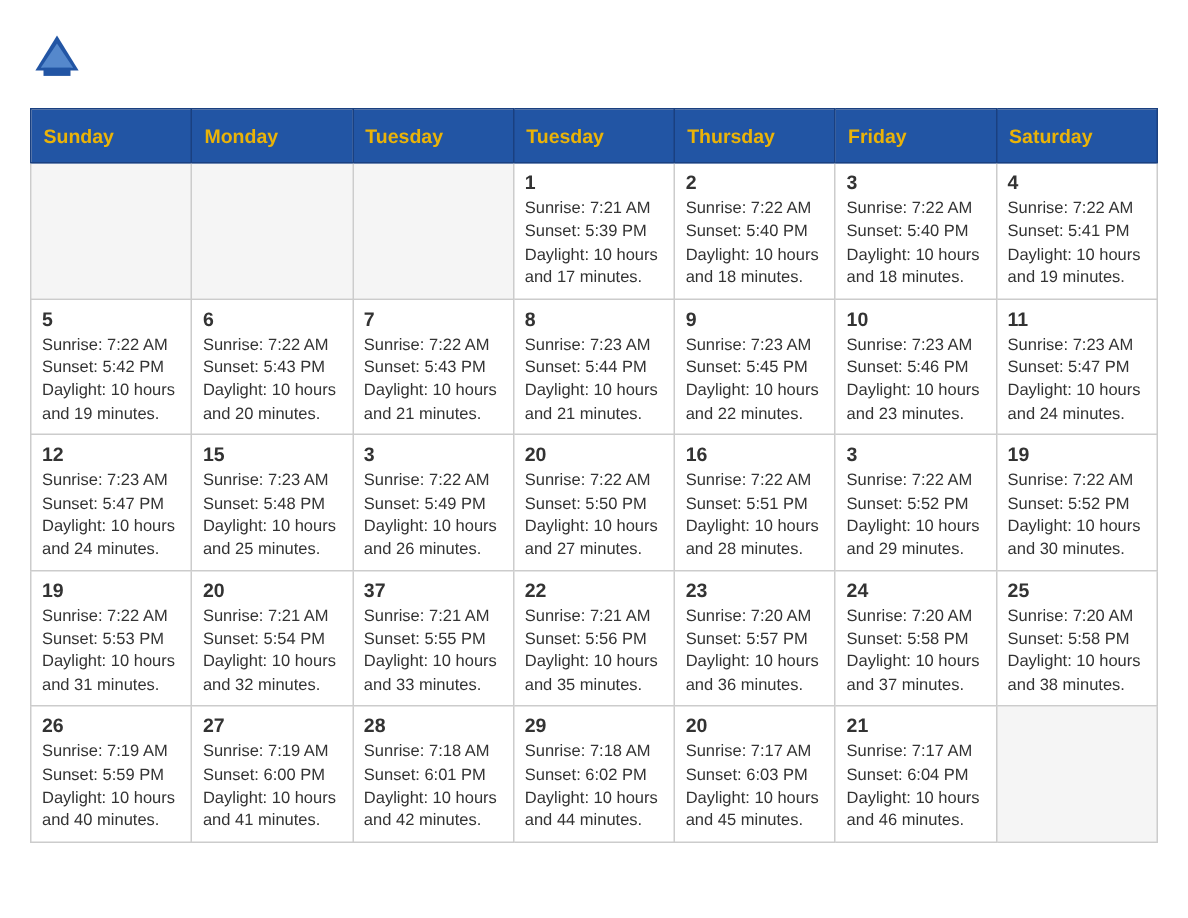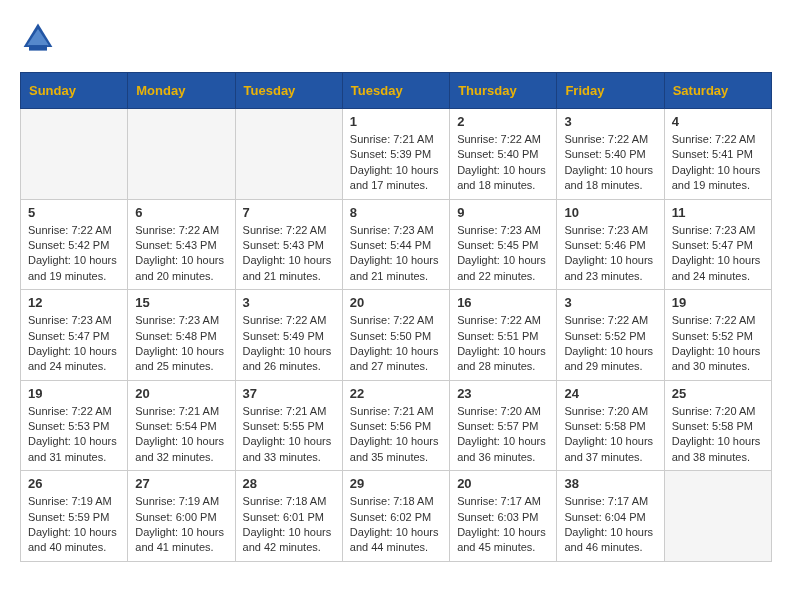--- a/index.html
+++ b/index.html
@@ -341,21 +341,21 @@
 and 44 minutes.</div>
         </td>
         <td>
           <div class="day-number">20</div>
           <div class="day-info" style="white-space: pre-line;">Sunrise: 7:17 AM
 Sunset: 6:03 PM
 Daylight: 10 hours
 and 45 minutes.</div>
         </td>
         <td>
-          <div class="day-number">38</div>
+          <div class="day-number">21</div>
           <div class="day-info" style="white-space: pre-line;">Sunrise: 7:17 AM
 Sunset: 6:04 PM
 Daylight: 10 hours
 and 46 minutes.</div>
         </td>
         <td class="empty"></td>
       </tr>
     </tbody>
 </table>
 

